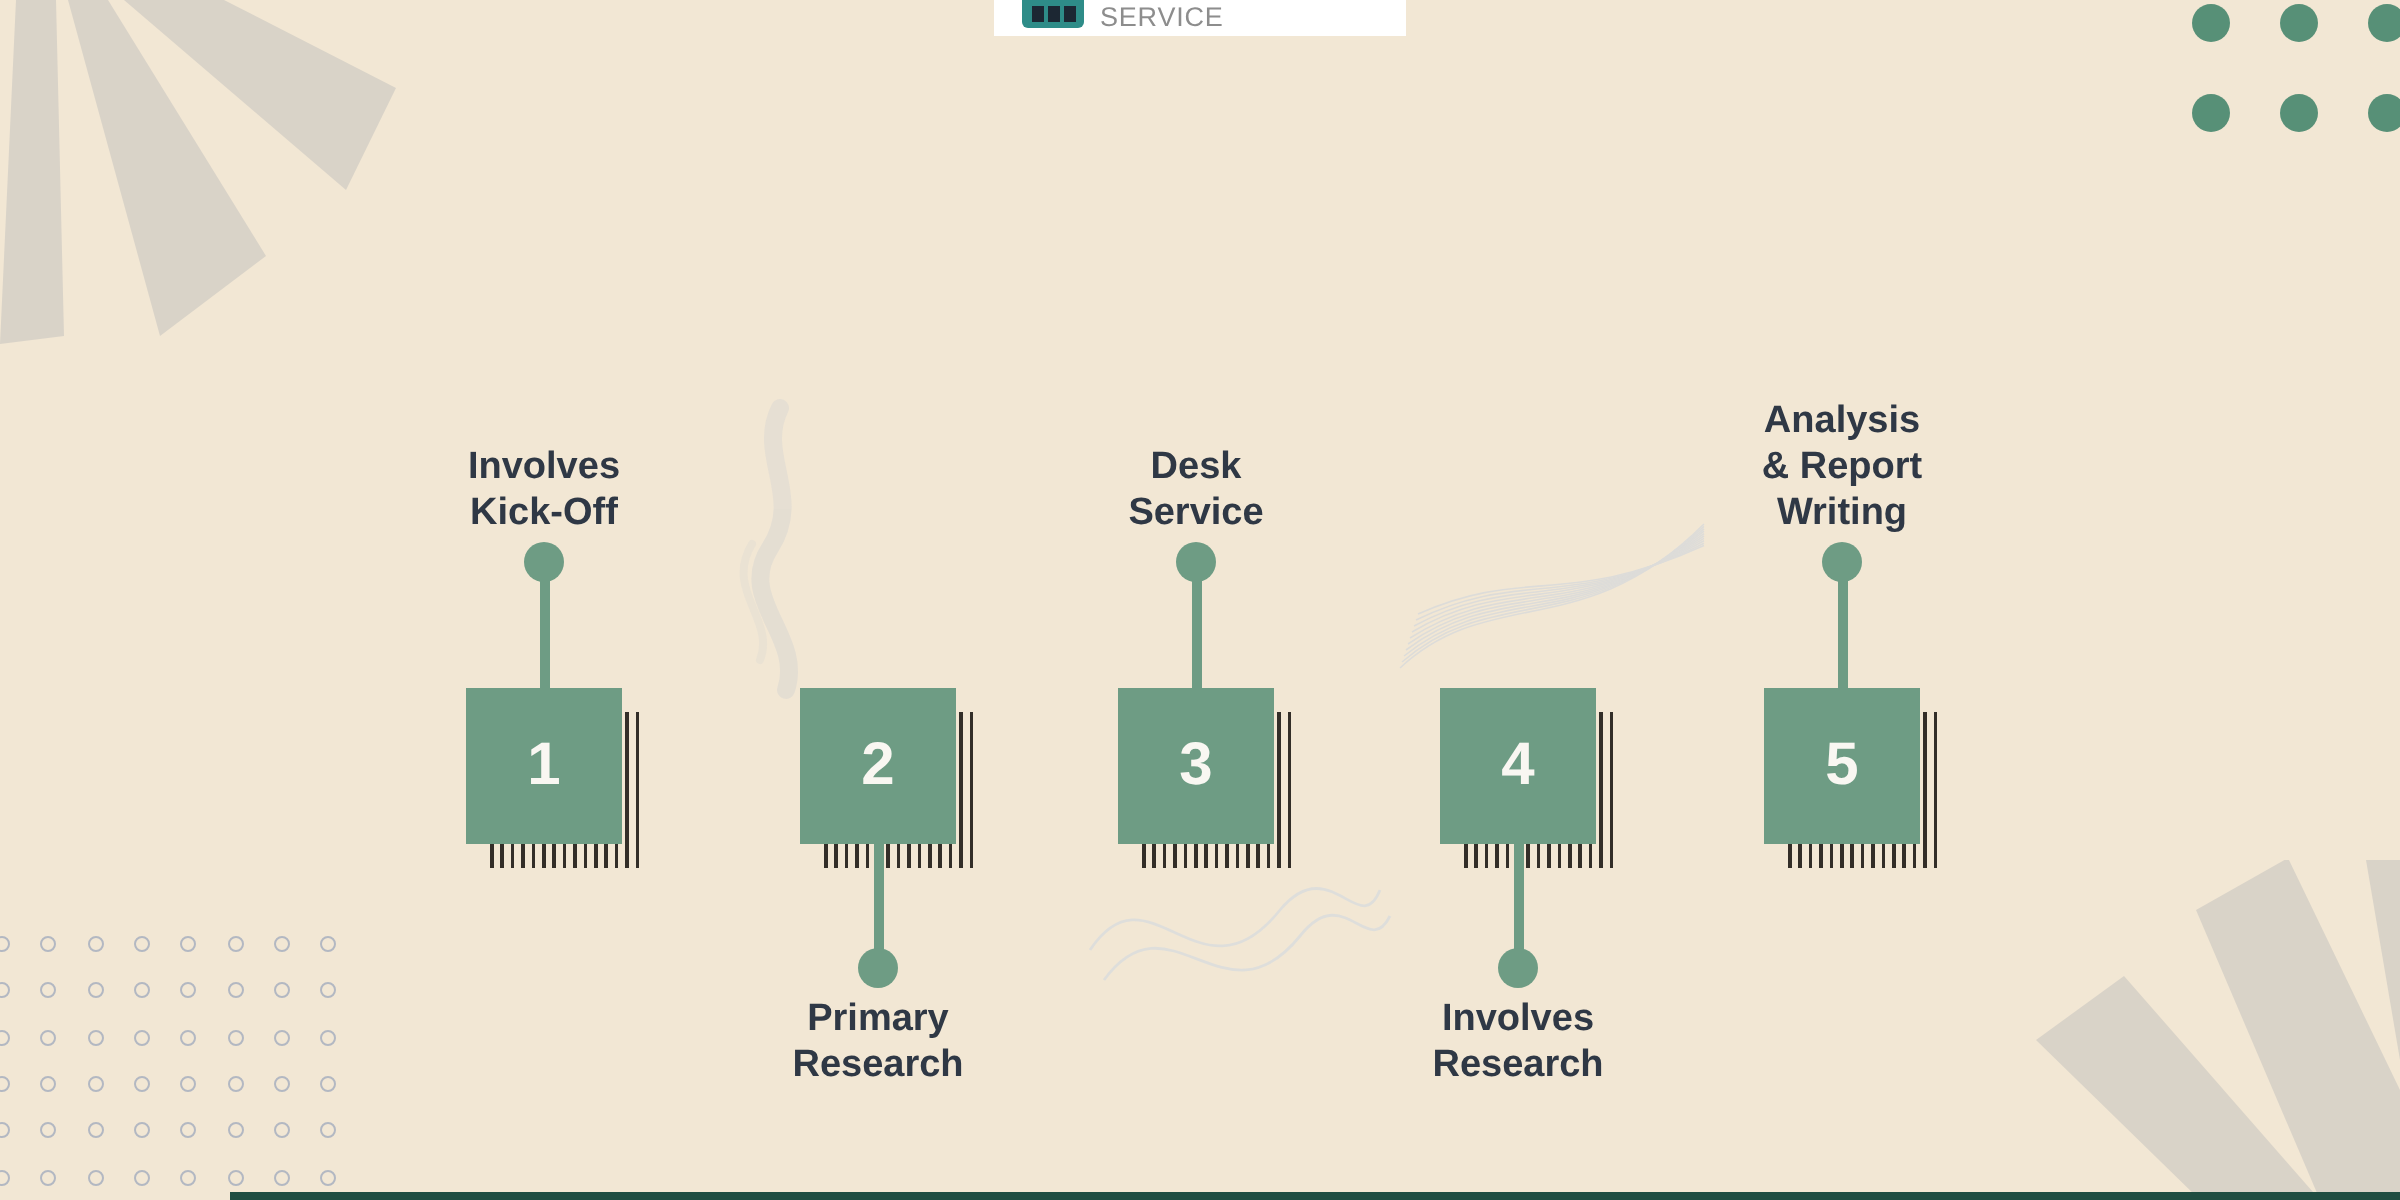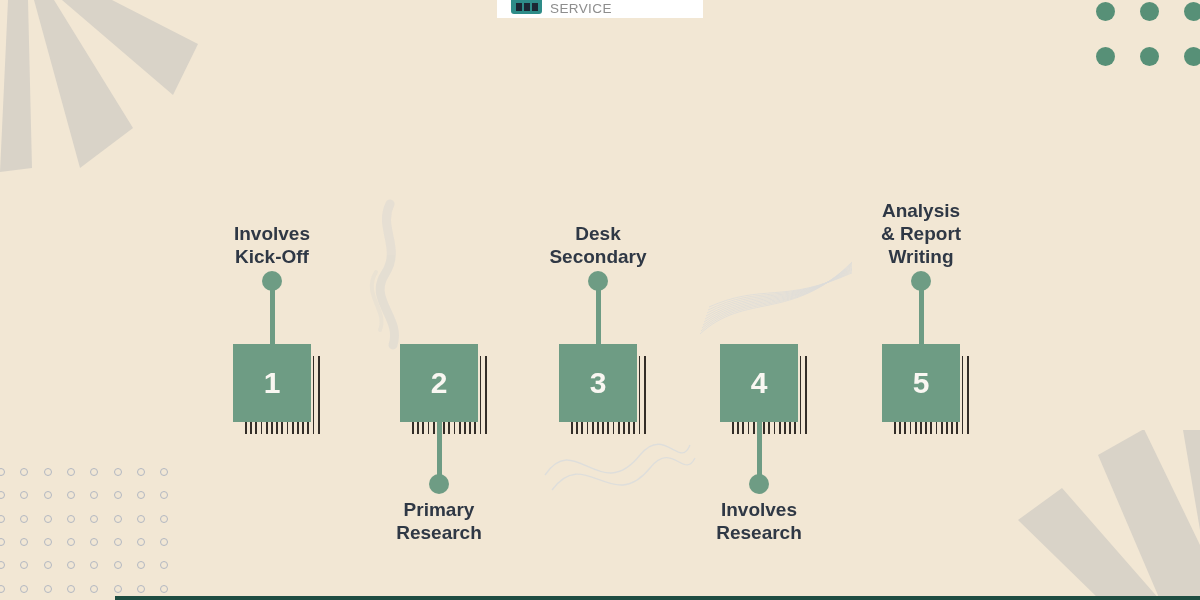--- a/index.html
+++ b/index.html
@@ -179,21 +179,21 @@
       <span class="step-number">2</span>
     </div>
     <div class="stem stem-bottom"></div>
     <div class="node node-bottom"></div>
     <div class="step-label label-bottom">Primary
 Research</div>
   </div>
 
   <div class="step above" style="left:518px">
     <div class="step-label label-top">Desk
-Secondary</div>
+Service</div>
     <div class="node node-top"></div>
     <div class="stem stem-top"></div>
     <div class="sq-shadow"></div>
     <div class="square">
       <span class="step-number">3</span>
     </div>
 
   </div>
 
   <div class="step below" style="left:679px">

